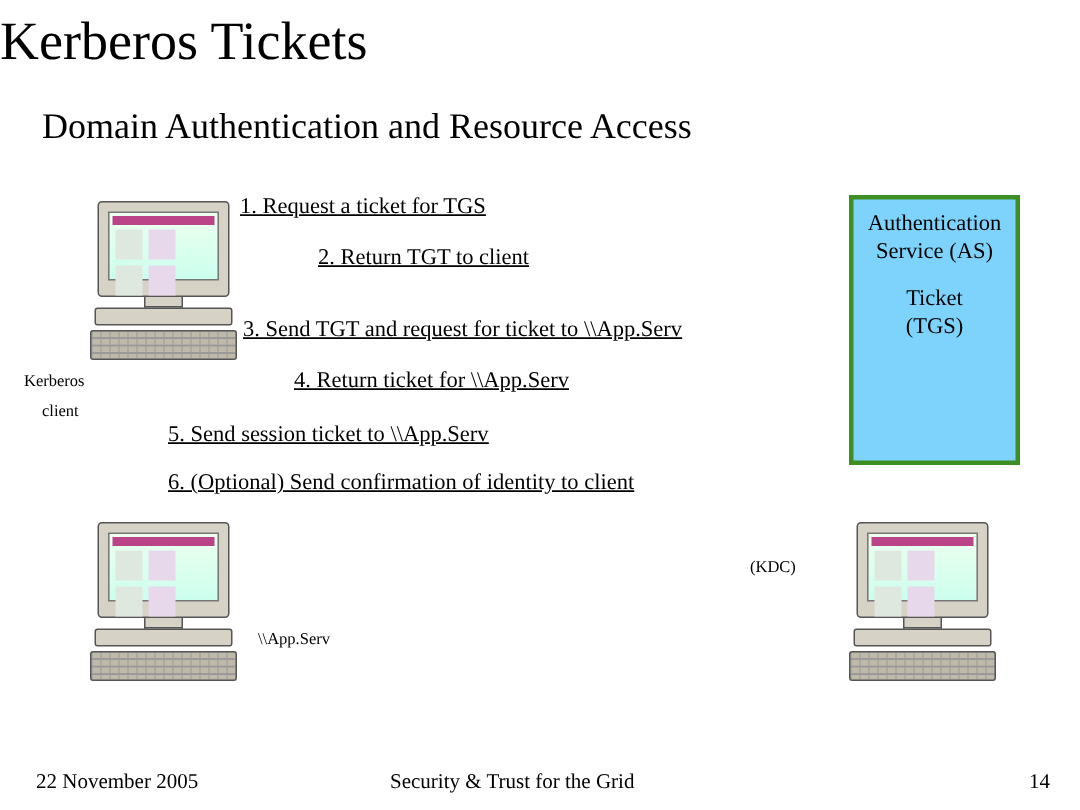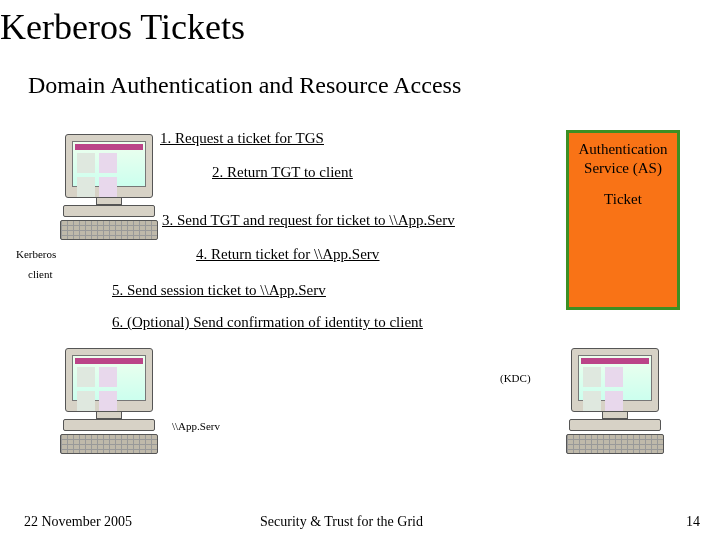--- a/index.html
+++ b/index.html
@@ -1,21 +1,21 @@
 <!DOCTYPE html>
 <html><head>
 <meta charset="utf-8">
 <style>
 html,body{margin:0;padding:0}
 body{width:720px;height:540px;font-family:"Times New Roman",Times,serif;background:#fff;color:#000;position:relative}
 .title{font-size:36px;text-align:left;margin-top:6px;font-weight:normal}
 .subtitle{font-size:24px;margin-left:28px;margin-top:24px}
 .step{font-size:15px;position:absolute;text-decoration:underline}
 .step span{text-decoration:underline}
-.serverbox{position:absolute;border:3px solid #3d8f23;background:#f97316;text-align:center;font-size:15px;box-sizing:border-box;padding:6px 2px}
+.serverbox{position:absolute;border:3px solid #3d8f23;background:#7dd3fc;text-align:center;font-size:15px;box-sizing:border-box;padding:6px 2px}
 .serverbox div{margin:2px 0}
 .label{position:absolute;font-size:11px}
 .footer{position:absolute;bottom:10px;font-size:14px}
 .slidenum{position:absolute;bottom:10px;right:20px;font-size:14px}
 
 .computer{position:absolute;width:110px}
 .monitor{width:86px;height:62px;background:#d7d2c6;border:1px solid #555;border-radius:3px;margin:0 auto;position:relative}
 .screen{position:absolute;top:6px;left:6px;right:6px;bottom:10px;background:linear-gradient(#efe,#cfe);border:1px solid #777}
 .screen::before{content:"";position:absolute;top:2px;left:2px;right:2px;height:6px;background:#b48;}
 .screen::after{content:"";position:absolute;top:11px;left:4px;width:18px;height:20px;background:#dfe8df;box-shadow:22px 0 #e8d8ec, 0 24px #dfe8df, 22px 24px #e8d8ec}
@@ -34,20 +34,21 @@
 <div class="step" style="left:162px;top:212px"><span>3. Send TGT and request for ticket to \\App.Serv</span></div>
 <div class="step" style="left:196px;top:246px"><span>4. Return ticket for \\App.Serv</span></div>
 <div class="step" style="left:112px;top:282px"><span>5. Send session ticket to \\App.Serv</span></div>
 <div class="step" style="left:112px;top:314px"><span>6. (Optional) Send confirmation of identity to client</span></div>
 
 <div class="serverbox" style="left:566px;top:130px;width:114px;height:180px">
   <div>Authentication</div>
   <div>Service (AS)</div>
   <div style="height:10px"></div>
   <div>Ticket</div>
+  <div>(TGS)</div>
 </div>
 
 <div class="label" style="left:16px;top:248px">Kerberos</div>
 <div class="label" style="left:28px;top:268px">client</div>
 
 <div class="label" style="left:500px;top:372px">(KDC)</div>
 
 <div class="label" style="left:172px;top:420px;font-style:normal">\\App.Serv</div>
 
 <div class="computer" style="left:54px;top:134px">

